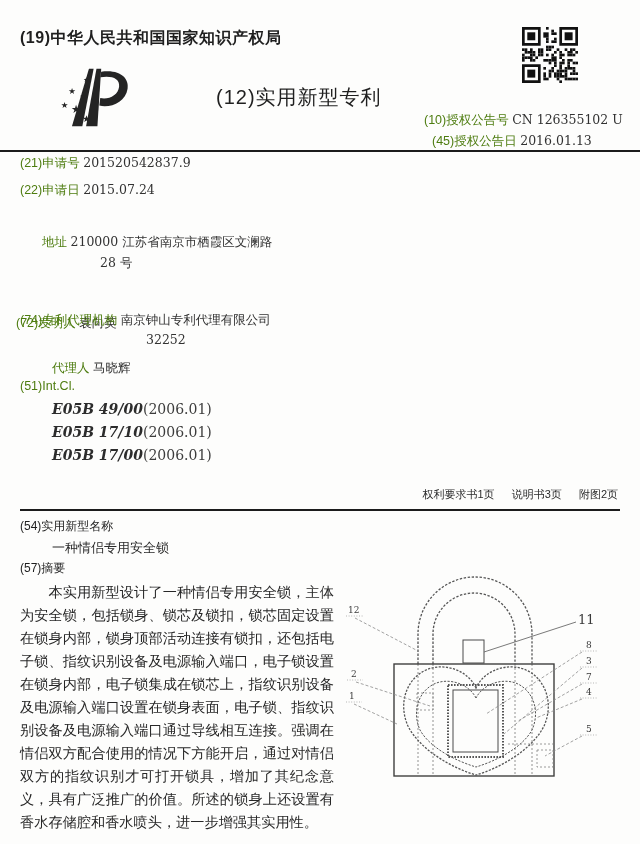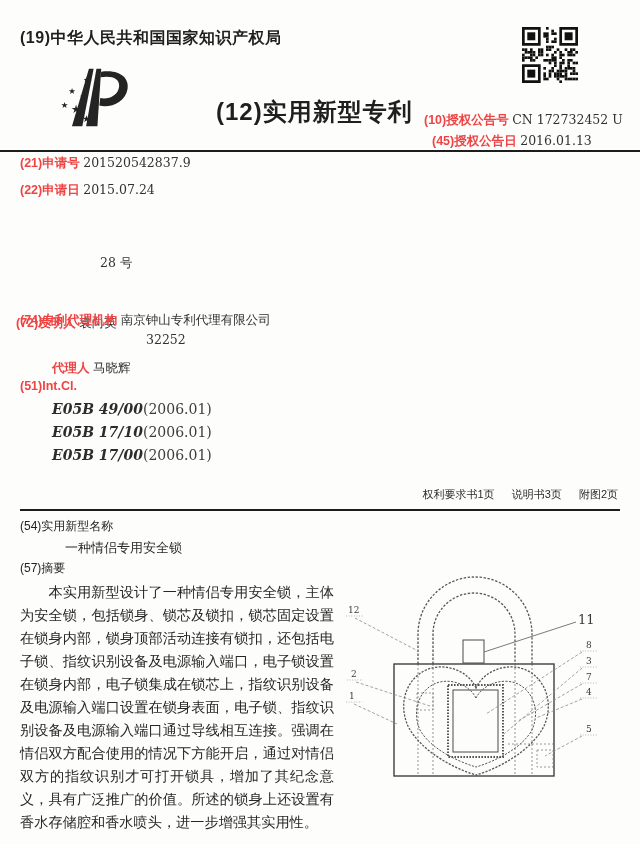--- a/index.html
+++ b/index.html
@@ -2,38 +2,38 @@
 <html><head>
 <meta charset="utf-8">
 <style>
   html,body{margin:0;padding:0;background:#e8e8e8;}
   .page{
     position:relative;width:640px;height:844px;margin:0 auto;
     background:#fdfdfc;color:#1f1f1f;overflow:hidden;
     font-family:"Liberation Sans",sans-serif;
   }
   .abs{position:absolute;}
-  .lbl{font-weight:bold;color:#ef4444;}
+  .lbl{font-weight:normal;color:#4d7c0f;}
   .val{font-family:"DejaVu Serif","Liberation Serif",serif;color:#323232;}
   .office{left:20px;top:28px;font-size:16px;font-weight:bold;letter-spacing:.5px;}
-  .doctype{left:216px;top:96px;font-size:24px;font-weight:bold;letter-spacing:1px;}
+  .doctype{left:216px;top:84px;font-size:20px;font-weight:normal;letter-spacing:1px;}
   .pubrow{font-size:12.5px;white-space:nowrap;}
   .pubno{left:424px;top:112px;}
   .pubdate{left:424px;top:133px;margin-left:8px;}
   .rule{background:#1c1c1c;height:2px;}
   .rule1{left:0;top:150px;width:640px;}
   .rule2{left:20px;top:509px;width:600px;height:1.6px;}
   .row{font-size:12.5px;white-space:nowrap;}
   .classif{left:52px;font-size:14px;font-family:"DejaVu Serif","Liberation Serif",serif;}
   .classif .code{font-style:italic;font-weight:bold;color:#2c2c2c;}
   .classif .ver{color:#3c3c3c;}
   .pagesline{right:22px;top:487px;font-size:11px;color:#2a2a2a;white-space:nowrap;}
   .pagesline span{margin-left:14px;}
   .sec-label{font-size:12px;font-weight:normal;}
-  .invention-title{left:52px;top:539px;font-size:13px;color:#2a2a2a;margin-left:13px;}
+  .invention-title{left:52px;top:539px;font-size:13px;color:#2a2a2a;}
   .abstract{
     left:20px;top:581px;width:314px;font-size:14.2px;line-height:23px;
     text-align:justify;text-indent:2em;color:#272727;
   }
   .qr{left:522px;top:27px;width:56px;height:56px;}
   .logo{left:54px;top:66px;width:84px;height:66px;}
   .figure{left:340px;top:548px;width:302px;height:296px;}
   svg text.fig-num{font-family:"DejaVu Serif","Liberation Serif",serif;fill:#3a3a3a;}
 </style>
 </head>
@@ -188,36 +188,40 @@
       <text x="5" y="45" font-size="9">★</text>
       <text x="16" y="50" font-size="12">★</text>
       <text x="28" y="59" font-size="10">★</text>
     </g>
   </svg>
 
   <div class="abs doctype">(12)实用新型专利</div>
 
   <div class="abs pubrow pubno">
     <span class="lbl">(10)授权公告号</span>
-    <span class="val">CN 172732452 U</span>
+    <span class="val">CN 126355102 U</span>
   </div>
   <div class="abs pubrow pubdate">
     <span class="lbl">(45)授权公告日</span>
     <span class="val">2016.01.13</span>
   </div>
 
   <div class="abs rule rule1"></div>
 
   <div class="abs row" style="left:20px;top:155px;">
     <span class="lbl">(21)申请号</span>
     <span class="val">201520542837.9</span>
   </div>
   <div class="abs row" style="left:20px;top:182px;">
     <span class="lbl">(22)申请日</span>
     <span class="val">2015.07.24</span>
+  </div>
+  <div class="abs row" style="left:42px;top:234px;">
+    <span class="lbl">地址</span>
+    <span class="val">210000 江苏省南京市栖霞区文澜路</span>
   </div>
   <div class="abs row" style="left:100px;top:255px;">
     <span class="val">28 号</span>
   </div>
   <div class="abs row" style="left:16px;top:283px;margin-top:32px;">
     <span class="lbl">(72)发明人</span>
     <span class="val">袁向英</span>
   </div>
   <div class="abs row" style="left:20px;top:312px;">
     <span class="lbl">(74)专利代理机构</span>

